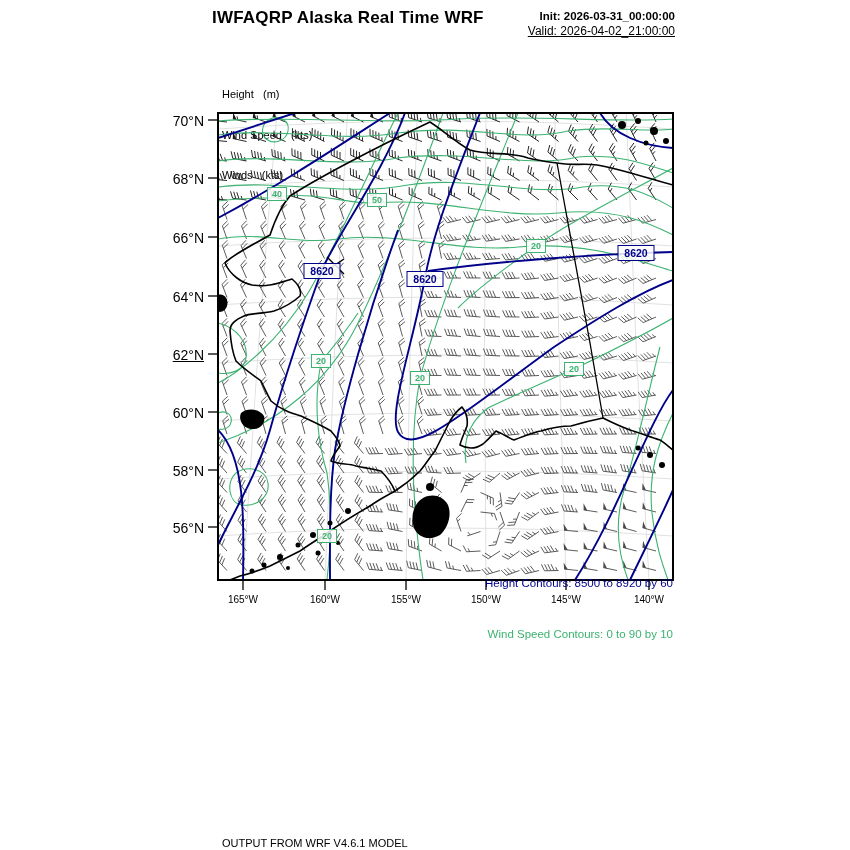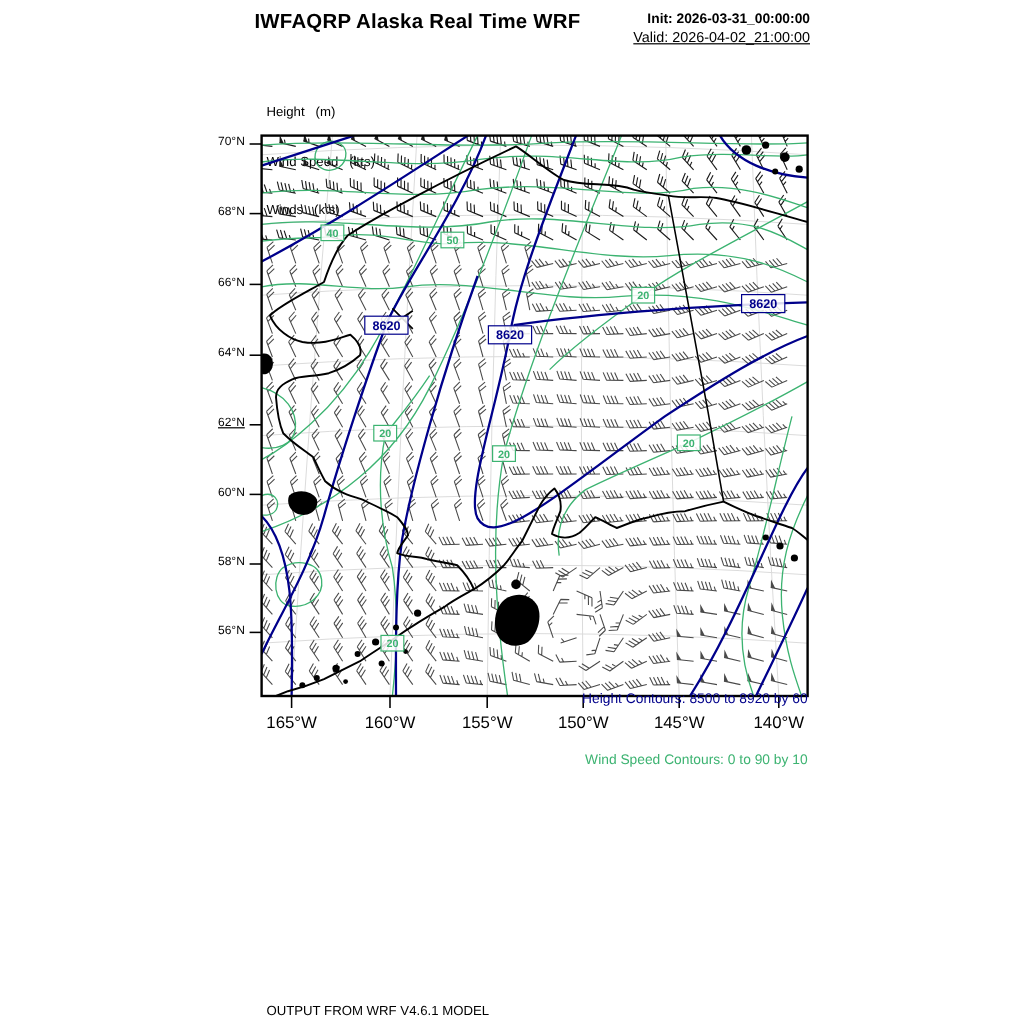--- a/index.html
+++ b/index.html
@@ -4,22 +4,22 @@
 <style>
   html,body{margin:0;padding:0;background:#fff;}
   body{width:850px;height:850px;position:relative;font-family:"Liberation Sans",sans-serif;color:#000;overflow:hidden;}
   .abs{position:absolute;}
   #title{left:212px;top:8px;font-size:17px;font-weight:bold;letter-spacing:.2px;}
   #init-line{right:175px;top:10px;font-size:11.5px;font-weight:bold;text-align:right;}
   #valid-line{right:175px;top:24px;font-size:12px;text-align:right;text-decoration:underline;}
   #legend{left:222px;top:61px;font-size:11px;line-height:13.5px;white-space:pre;}
   #map-wrap{left:218px;top:113px;width:455px;height:467px;}
   #map-svg{overflow:visible;display:block;}
-  .lat-lab{position:absolute;left:-64px;width:50px;text-align:right;font-size:10px;}
-  .lon-lab{position:absolute;top:481px;width:56px;text-align:center;font-size:14px;}
+  .lat-lab{position:absolute;left:-64px;width:50px;text-align:right;font-size:14px;}
+  .lon-lab{position:absolute;top:481px;width:56px;text-align:center;font-size:10px;}
   #cap-height{right:177px;top:577px;font-size:11.5px;text-align:right;}
   #cap-wind{right:177px;top:628px;font-size:11.5px;text-align:right;}
   #footer{left:222px;top:810px;font-size:11px;line-height:13.5px;white-space:pre;}
 </style>
 </head>
 <body>
 
 <div class="abs" id="title">IWFAQRP Alaska Real Time WRF</div>
 <div class="abs" id="init-line">Init: 2026-03-31_00:00:00</div>
 <div class="abs" id="valid-line">Valid: 2026-04-02_21:00:00</div>

